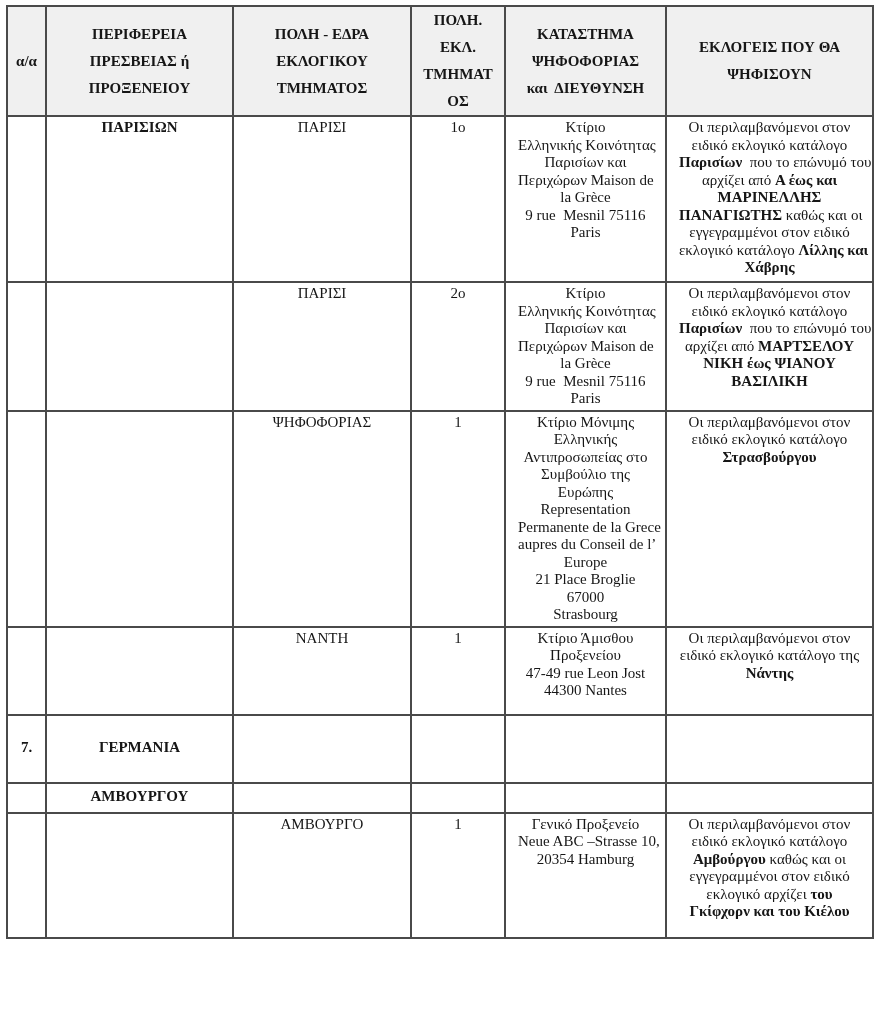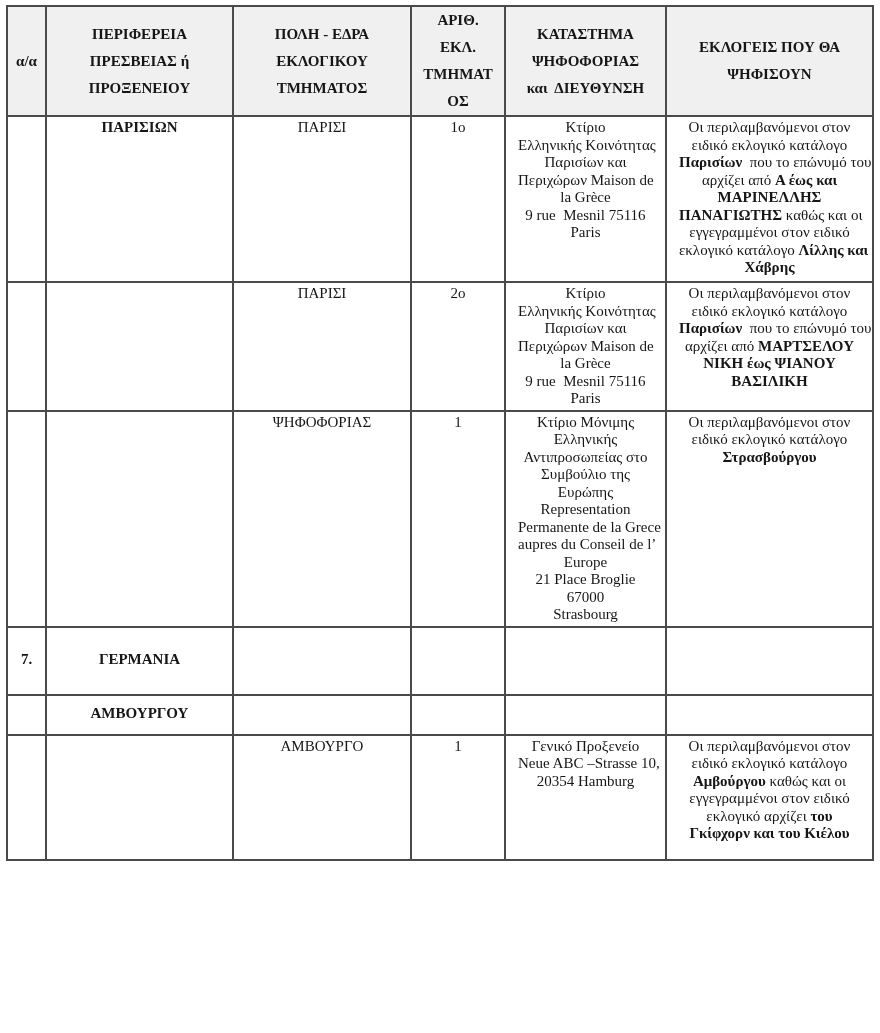--- a/index.html
+++ b/index.html
@@ -64,21 +64,21 @@
 
     <tbody>
         <tr style="height:110px">
       <th>α/α</th>
       <th>ΠΕΡΙΦΕΡΕΙΑ
 ΠΡΕΣΒΕΙΑΣ ή
 ΠΡΟΞΕΝΕΙΟΥ</th>
       <th>ΠΟΛΗ - ΕΔΡΑ
 ΕΚΛΟΓΙΚΟΥ
 ΤΜΗΜΑΤΟΣ</th>
-      <th>ΑΡΙΘ.
+      <th>ΠΟΛΗ.
 ΕΚΛ.
 ΤΜΗΜΑΤ
 ΟΣ</th>
       <th>ΚΑΤΑΣΤΗΜΑ
 ΨΗΦΟΦΟΡΙΑΣ
 και  ΔΙΕΥΘΥΝΣΗ</th>
       <th>ΕΚΛΟΓΕΙΣ ΠΟΥ ΘΑ
 ΨΗΦΙΣΟΥΝ</th>
     </tr>
 
@@ -141,31 +141,44 @@
 Europe
 21 Place Broglie
 67000
 Strasbourg</td>
       <td class="pre"><span>Οι περιλαμβανόμενοι στον
 ειδικό εκλογικό κατάλογο
 </span><span class="b">Στρασβούργου</span></td>
     </tr>
 
 
+    <tr style="height:88px">
+      <td></td>
+      <td class="bcell"></td>
+      <td>ΝΑΝΤΗ</td>
+      <td>1</td>
+      <td class="pre">Κτίριο Άμισθου
+Προξενείου
+47-49 rue Leon Jost
+44300 Nantes</td>
+      <td class="pre"><span>Οι περιλαμβανόμενοι στον
+ειδικό εκλογικό κατάλογο της
+</span><span class="b">Νάντης</span></td>
+    </tr>
 
     <tr class="vmid" style="height:68px">
       <td class="bcell">7.</td>
       <td class="bcell">ΓΕΡΜΑΝΙΑ</td>
       <td></td>
       <td></td>
       <td class="pre"></td>
       <td class="pre"></td>
     </tr>
 
-    <tr class="vmid" style="height:40px">
+    <tr class="vmid" style="height:30px">
       <td></td>
       <td class="bcell">ΑΜΒΟΥΡΓΟΥ</td>
       <td></td>
       <td></td>
       <td class="pre"></td>
       <td class="pre"></td>
     </tr>
 
     <tr style="height:125px">
       <td></td>

